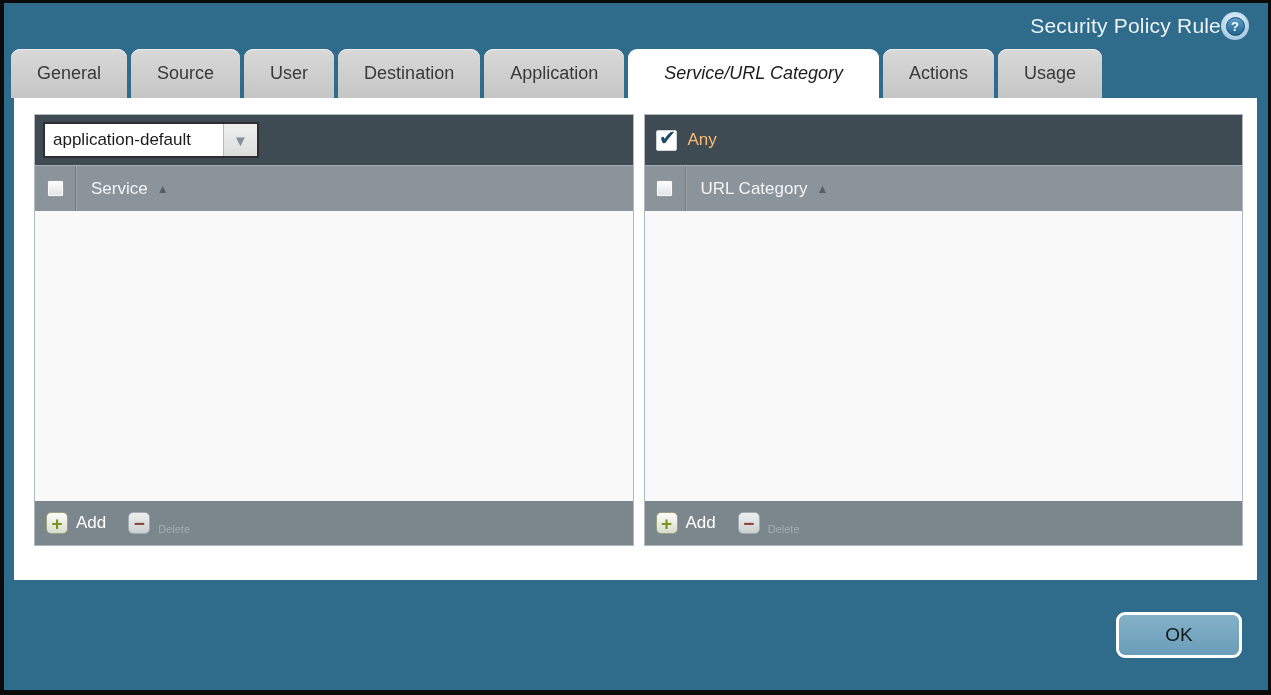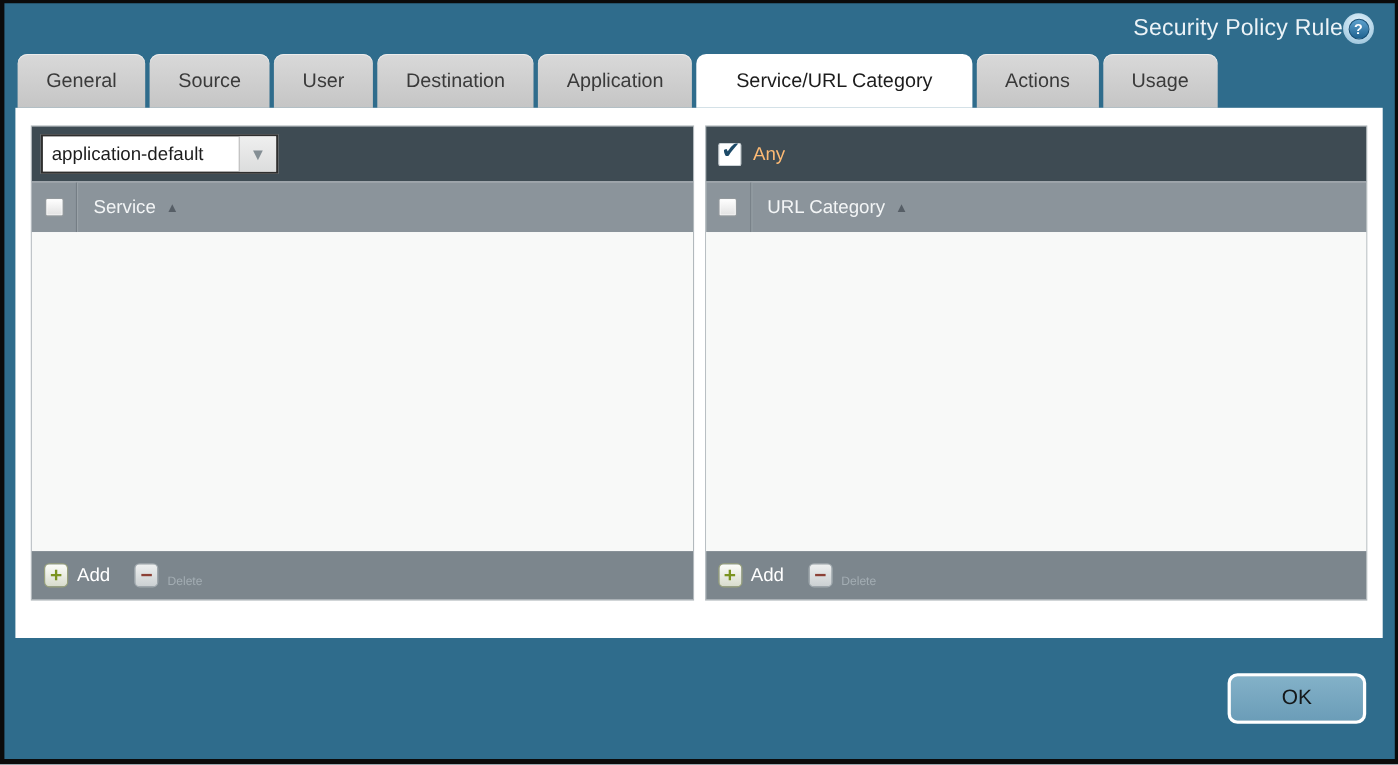--- a/index.html
+++ b/index.html
@@ -31,44 +31,45 @@
     background: linear-gradient(#5ea1cd, #1f6290);
     border: 1px solid #174e74;
     color: #fff; font-size: 13px; font-weight: bold;
     display: flex; align-items: center; justify-content: center;
   }
 
   
   .tabs-row {
     height: 49px; flex: none;
     display: flex; align-items: flex-end; gap: 4px;
-    padding-left: 12px;
+    padding-left: 7px;
   }
   .tab {
     height: 49px; line-height: 49px;
     padding: 0 26px;
     background: linear-gradient(#d9d9d9, #c5c5c5);
     border-radius: 9px 9px 0 0;
     box-shadow: inset 0 1px 0 #ececec;
     font-size: 18px; color: #3a3a3a;
     cursor: pointer; white-space: nowrap;
   }
   .tab.active {
     background: #ffffff;
     box-shadow: none;
     color: #1c1c1c;
     padding: 0 36px;
+    font-style: italic;
   }
 
   
   .content {
     height: 482px; flex: none;
     margin: 0 11px 0 10px;
     background: #ffffff;
-    padding: 16px 14px 0 14px;
+    padding: 16px 14px 0 20px;
     display: flex; gap: 10px;
   }
   .panel {
     flex: 1; height: 432px;
     border: 1px solid #b2b9bd;
     display: flex; flex-direction: column;
     min-width: 0;
   }
   .panel-toolbar {
     height: 50px; flex: none;

